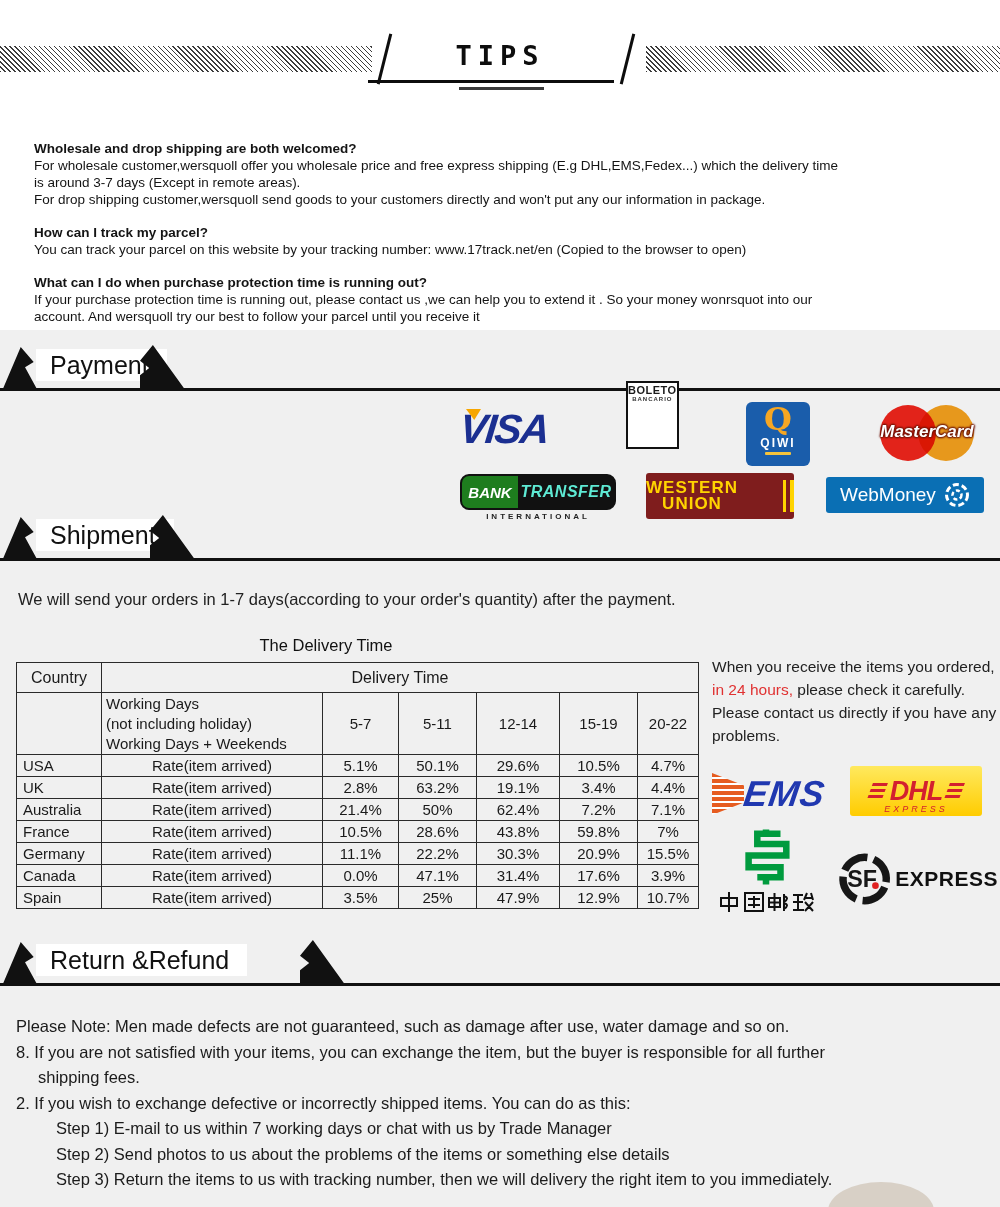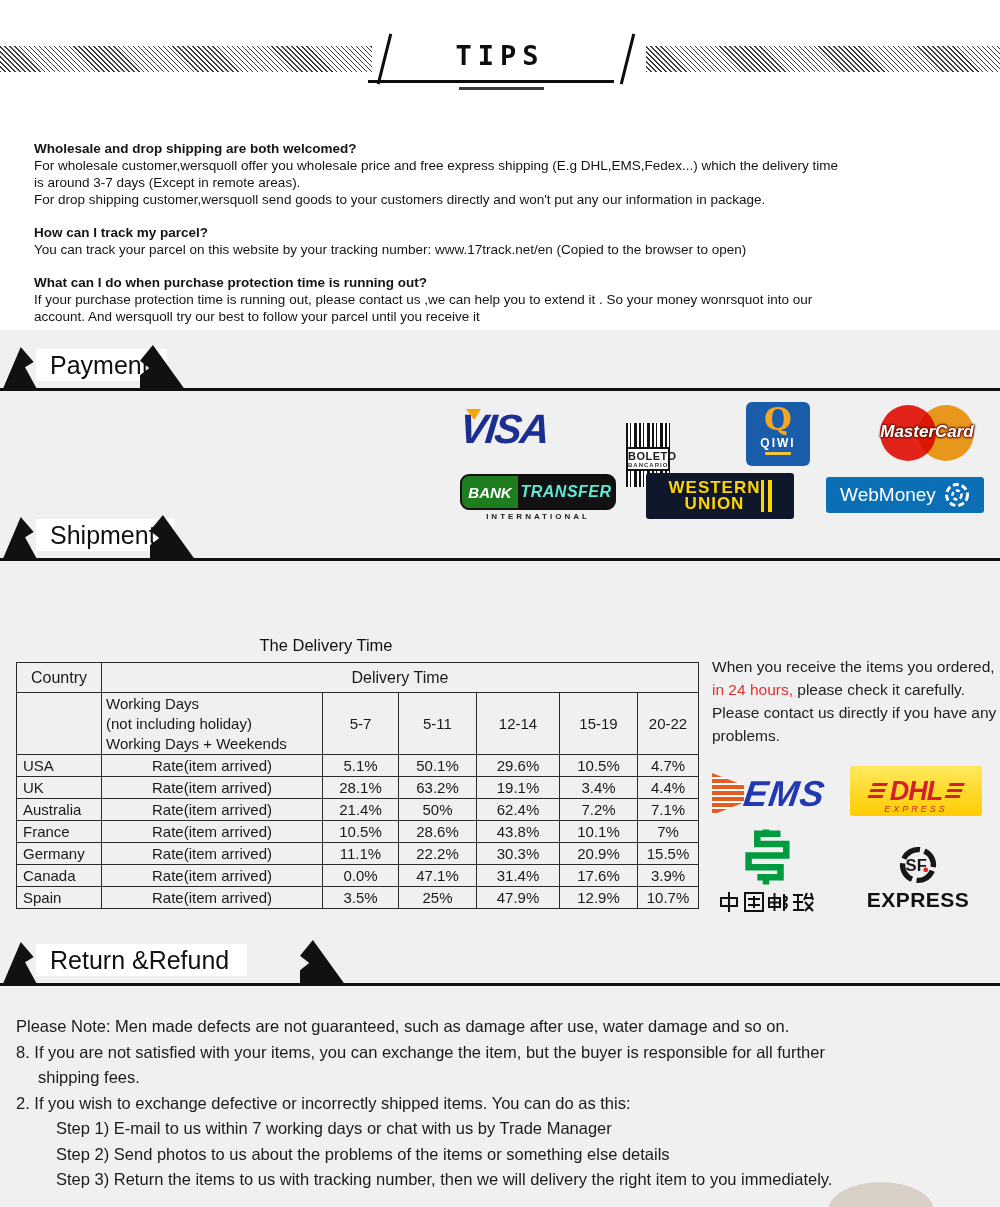--- a/index.html
+++ b/index.html
@@ -43,21 +43,21 @@
   
   #payment-text{left:16px;top:420px;width:440px;font-size:17.5px;line-height:24px;color:#222;}
 
   
   #logo-visa{left:458px;top:406px;width:120px;height:52px;}
   #visa-word{position:absolute;left:2px;top:0;font-style:italic;font-weight:bold;font-size:41px;
     letter-spacing:-2px;color:#1b2f91;transform:skewX(-6deg);}
   #visa-wedge{position:absolute;left:8px;top:3px;width:15px;height:11px;background:#f7a600;
     clip-path:polygon(0 0,100% 0,55% 100%);}
   
-  #logo-boleto{left:626px;top:423px;width:44px;height:68px;display:flex;flex-direction:column;}
+  #logo-boleto{left:626px;top:381px;width:60px;height:68px;display:flex;flex-direction:row;}
   .barcode{background:repeating-linear-gradient(90deg,#111 0 2px,#fff 2px 4px,#111 4px 5px,#fff 5px 8px,#111 8px 11px,#fff 11px 13px);}
   #boleto-bars-top{height:24px;}
   #boleto-label{border:2px solid #111;background:#fff;text-align:center;padding:1px 0;}
   #boleto-label .b1{font-weight:bold;font-size:11px;letter-spacing:.5px;}
   #boleto-label .b2{font-weight:bold;font-size:6px;color:#333;letter-spacing:1px;}
   #boleto-bars-bot{height:16px;}
   
   #logo-qiwi{left:746px;top:402px;width:64px;height:64px;background:#1a5dab;border-radius:6px;
     display:flex;flex-direction:column;align-items:center;}
   #qiwi-q{font-family:"DejaVu Serif",serif;font-weight:bold;font-size:32px;line-height:34px;color:#f5a623;}
@@ -73,22 +73,22 @@
     text-shadow:0 1px 2px #6e1407,0 -1px 2px #6e1407,1px 0 2px #6e1407,-1px 0 2px #6e1407;}
   
   #logo-bank{left:460px;top:474px;width:156px;}
   #bank-pill{height:32px;border:2px solid #111;border-radius:9px;overflow:hidden;display:flex;background:#111;}
   #bank-left{background:#1e7d1e;width:56px;display:flex;align-items:center;justify-content:center;
     color:#fff;font-weight:bold;font-style:italic;font-size:15px;}
   #bank-right{flex:1;display:flex;align-items:center;justify-content:center;
     color:#5eead4;font-weight:bold;font-style:italic;font-size:16px;letter-spacing:.5px;}
   #bank-intl{text-align:center;font-size:8px;letter-spacing:3px;font-weight:bold;color:#222;margin-top:2px;}
   
-  #logo-wu{left:646px;top:473px;width:148px;height:46px;background:#0f172a;border-radius:3px;
-    display:flex;align-items:center;justify-content:center;gap:0;}
+  #logo-wu{left:646px;top:473px;width:148px;height:46px;background:#7f1d1d;border-radius:3px;
+    display:flex;align-items:center;justify-content:space-between;gap:0;}
   #wu-words{color:#ffd400;font-weight:bold;font-size:17px;line-height:16px;letter-spacing:1px;text-align:center;}
   #wu-bars{width:11px;height:32px;background:linear-gradient(90deg,#ffd400 0 3px,transparent 3px 7px,#ffd400 7px 10px);}
   
   #logo-wm{left:826px;top:477px;width:158px;height:36px;background:#0a6fb4;border-radius:3px;
     display:flex;align-items:center;justify-content:center;gap:8px;color:#fff;}
   #wm-word{font-size:19px;}
   
   #shipment-intro{left:18px;top:590px;width:900px;font-size:16.5px;color:#222;}
   #table-title{left:16px;top:636px;width:620px;text-align:center;font-size:16.5px;color:#111;}
   #delivery-table{left:16px;top:662px;border-collapse:collapse;background:#f0f0f0;
@@ -108,21 +108,21 @@
   #ems-flag{width:32px;height:42px;background:repeating-linear-gradient(180deg,#e65c20 0 4px,#fff 4px 6px);
     clip-path:polygon(0 0,100% 30%,100% 70%,0 100%);}
   #ems-word{font-style:italic;font-weight:bold;font-size:36px;color:#2038b0;letter-spacing:1px;transform:skewX(-8deg);}
   #logo-dhl{left:850px;top:766px;width:132px;height:50px;background:linear-gradient(#ffe95e,#fc0);
     border-radius:3px;display:flex;align-items:center;justify-content:center;gap:5px;position:absolute;}
   .dhl-stripes{width:15px;height:16px;background:repeating-linear-gradient(180deg,#d3202f 0 3px,transparent 3px 6px);transform:skewX(-20deg);}
   #dhl-word{font-style:italic;font-weight:bold;font-size:27px;color:#d3202f;letter-spacing:-1px;}
   #dhl-express{position:absolute;left:0;bottom:2px;width:100%;text-align:center;
     font-style:italic;font-size:9px;color:#d3202f;letter-spacing:3px;}
   #logo-cpost{left:716px;top:828px;width:100px;height:92px;text-align:center;}
-  #logo-sf{left:838px;top:846px;width:160px;height:66px;display:flex;align-items:center;gap:4px;flex-direction:column;}
+  #logo-sf{left:838px;top:846px;width:160px;height:66px;display:flex;align-items:center;gap:4px;}
   #sf-express{font-weight:bold;font-size:21px;color:#111;letter-spacing:.5px;}
   
   #return-notes{left:16px;top:1014px;width:975px;font-size:16.5px;line-height:25.5px;color:#1b1b1b;}
   #return-notes .indent{padding-left:22px;}
   #return-notes .indent2{padding-left:40px;}
   #head-shape{left:828px;top:1182px;width:106px;height:58px;background:#d8d0c6;border-radius:50%;}
 </style>
 </head>
 <body>
 
@@ -212,20 +212,21 @@
     </svg>
   </div>
 
   <div class="abs banner" id="shipment-banner">
     <div class="line"></div>
     <div class="larr"></div>
     <div class="label">Shipment</div>
     <div class="rarr"></div>
   </div>
 
+  <div class="abs" id="shipment-intro">We will send your orders in 1-7 days(according to your order's quantity) after the payment.</div>
   <div class="abs" id="table-title">The Delivery Time</div>
 
   <table class="abs" id="delivery-table">
     <colgroup>
       <col style="width:85px">
         <col style="width:221px">
         <col style="width:76px">
       <col style="width:78px">
         <col style="width:83px">
         <col style="width:78px">
@@ -254,42 +255,42 @@
       <td class="c-center">Rate(item arrived)</td>
       <td class="c-center">5.1%</td>
       <td class="c-center">50.1%</td>
       <td class="c-center">29.6%</td>
       <td class="c-center">10.5%</td>
       <td class="c-center">4.7%</td>
     </tr>
     <tr class="data">
       <td class="c-country">UK</td>
       <td class="c-center">Rate(item arrived)</td>
-      <td class="c-center">28.1%</td>
+      <td class="c-center">2.8%</td>
       <td class="c-center">63.2%</td>
       <td class="c-center">19.1%</td>
       <td class="c-center">3.4%</td>
       <td class="c-center">4.4%</td>
     </tr>
     <tr class="data">
       <td class="c-country">Australia</td>
       <td class="c-center">Rate(item arrived)</td>
       <td class="c-center">21.4%</td>
       <td class="c-center">50%</td>
       <td class="c-center">62.4%</td>
       <td class="c-center">7.2%</td>
       <td class="c-center">7.1%</td>
     </tr>
     <tr class="data">
       <td class="c-country">France</td>
       <td class="c-center">Rate(item arrived)</td>
       <td class="c-center">10.5%</td>
       <td class="c-center">28.6%</td>
       <td class="c-center">43.8%</td>
-      <td class="c-center">10.1%</td>
+      <td class="c-center">59.8%</td>
       <td class="c-center">7%</td>
     </tr>
     <tr class="data">
       <td class="c-country">Germany</td>
       <td class="c-center">Rate(item arrived)</td>
       <td class="c-center">11.1%</td>
       <td class="c-center">22.2%</td>
       <td class="c-center">30.3%</td>
       <td class="c-center">20.9%</td>
       <td class="c-center">15.5%</td>

